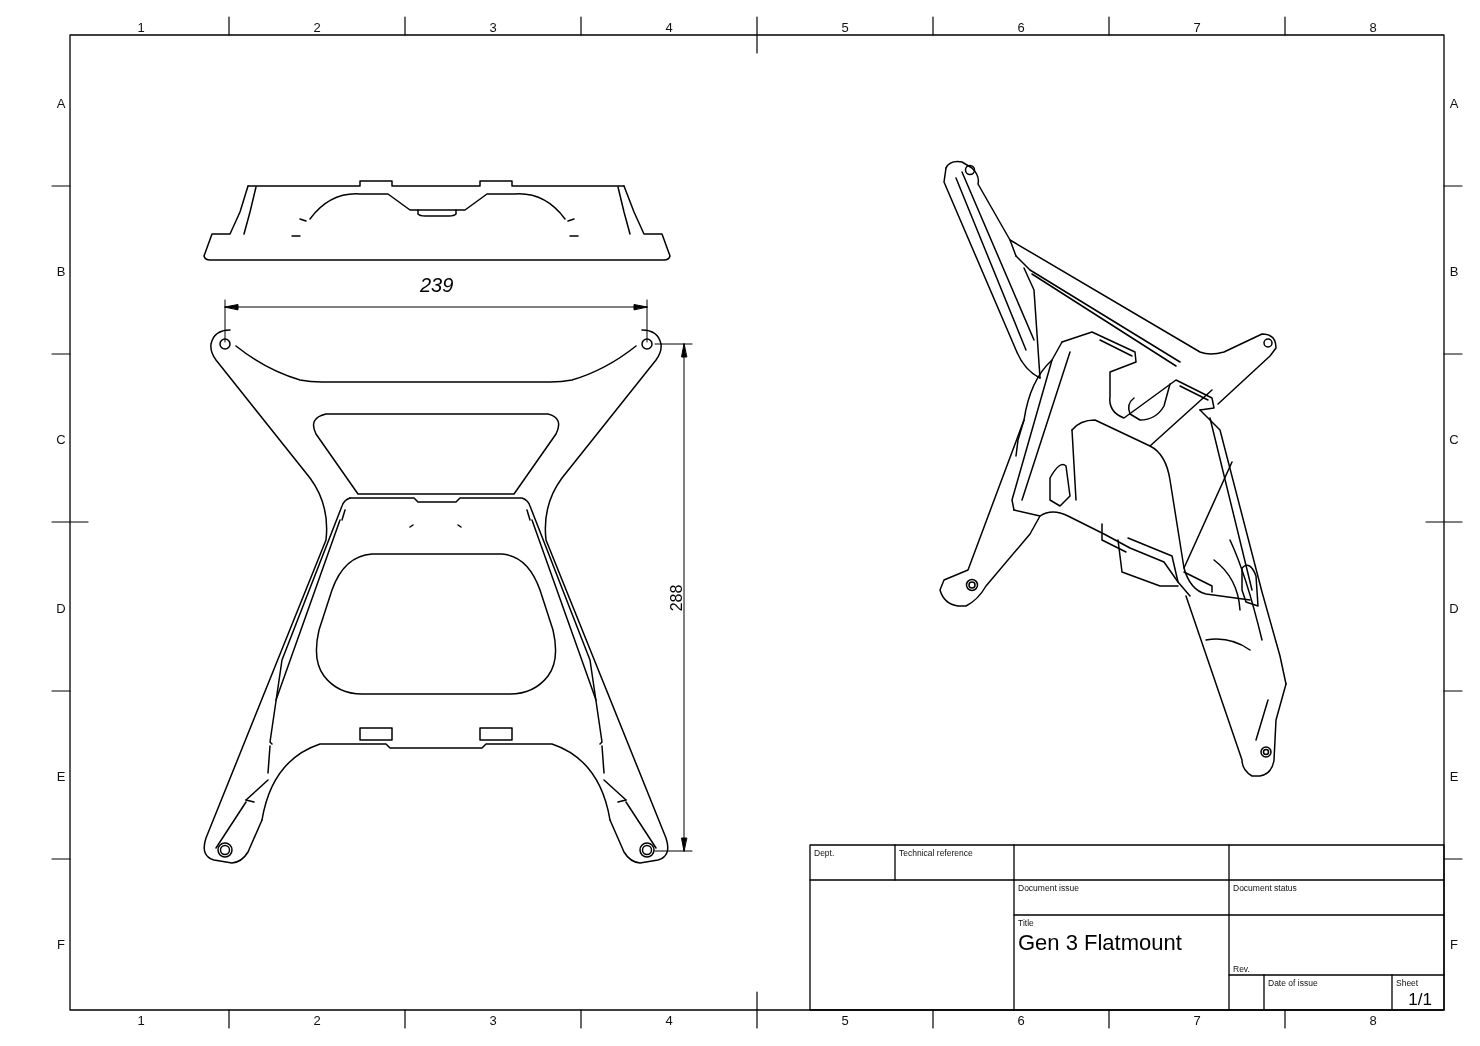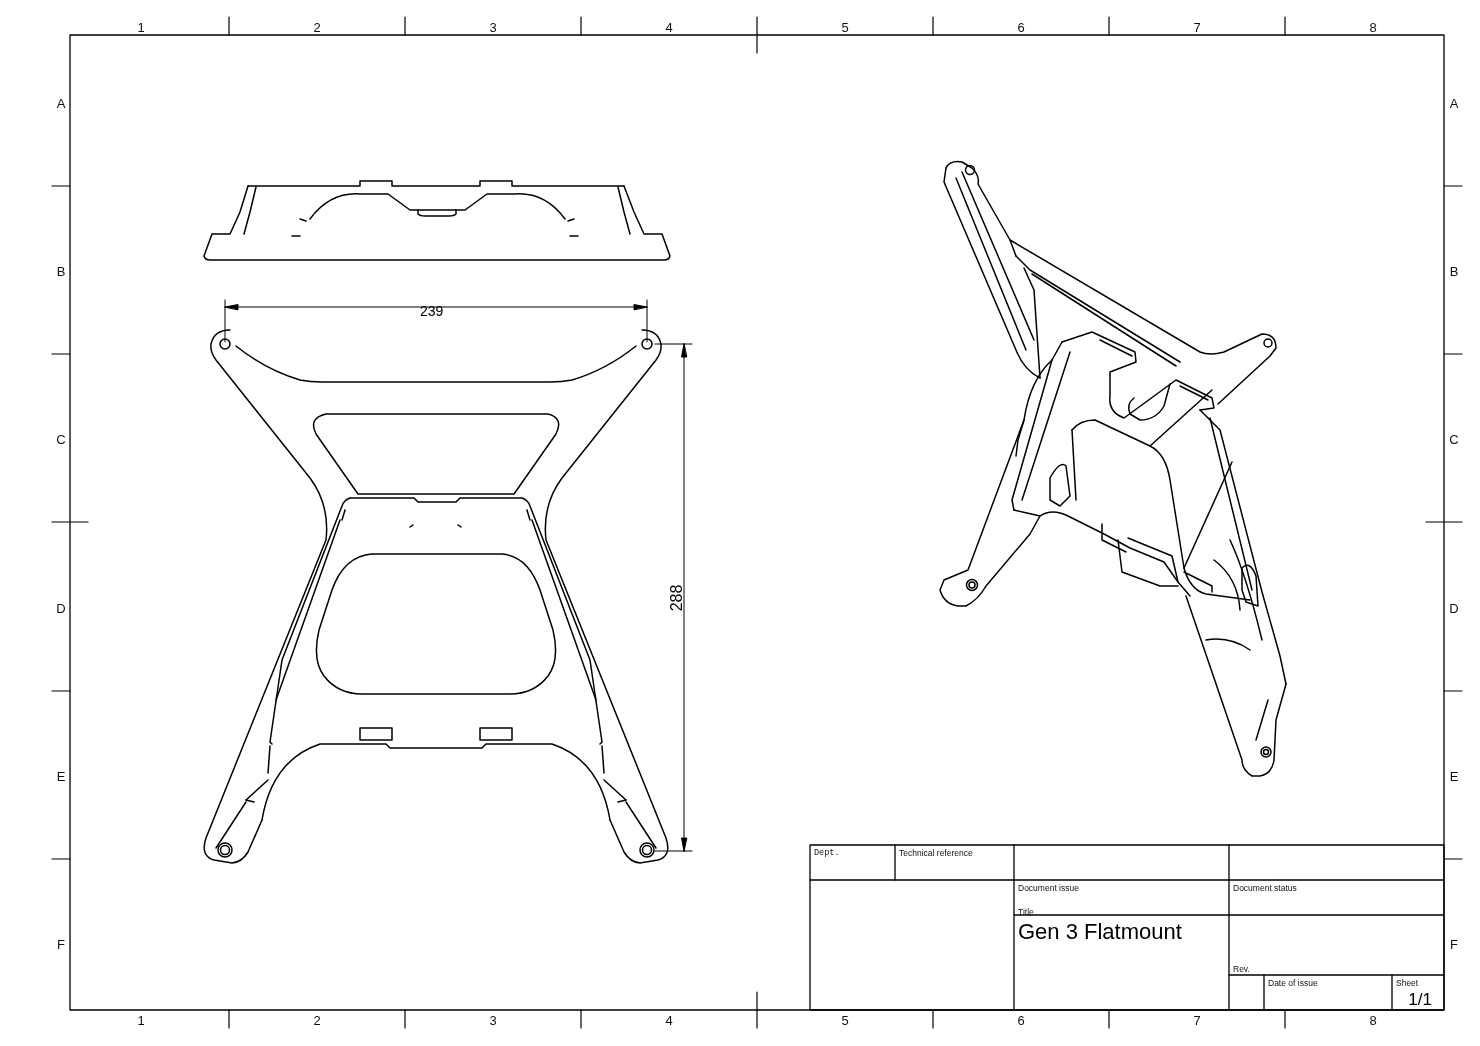--- a/index.html
+++ b/index.html
@@ -198,21 +198,21 @@
       <line x1="1014" y1="915" x2="1444" y2="915"></line>
       <line x1="895" y1="845" x2="895" y2="880"></line>
       <line x1="1014" y1="845" x2="1014" y2="1010"></line>
       <line x1="1229" y1="845" x2="1229" y2="1010"></line>
       <line x1="1229" y1="975" x2="1444" y2="975"></line>
       <line x1="1264" y1="975" x2="1264" y2="1010"></line>
       <line x1="1392" y1="975" x2="1392" y2="1010"></line>
     </g>
   </svg>
 
-  <div style="position:absolute;left:420px;top:303px;font-size:14px;line-height:16px;">239</div>
+  <div style="position:absolute;left:420px;top:277px;font-size:20px;line-height:16px;font-style:italic;">239</div>
   <div style="position:absolute;left:662px;top:590px;font-size:16px;line-height:16px;transform:rotate(-90deg);transform-origin:center;width:30px;text-align:center;">288</div>
 
   <div class="grid-label" style="left:131px;top:21px">1</div>
   <div class="grid-label" style="left:307px;top:21px">2</div>
   <div class="grid-label" style="left:483px;top:21px">3</div>
   <div class="grid-label" style="left:659px;top:21px">4</div>
   <div class="grid-label" style="left:835px;top:21px">5</div>
   <div class="grid-label" style="left:1011px;top:21px">6</div>
   <div class="grid-label" style="left:1187px;top:21px">7</div>
   <div class="grid-label" style="left:1363px;top:21px">8</div>
@@ -235,39 +235,39 @@
 
   <div class="grid-label" style="left:1444px;top:97px">A</div>
   <div class="grid-label" style="left:1444px;top:265px">B</div>
   <div class="grid-label" style="left:1444px;top:433px">C</div>
   <div class="grid-label" style="left:1444px;top:602px">D</div>
   <div class="grid-label" style="left:1444px;top:770px">E</div>
   <div class="grid-label" style="left:1444px;top:938px">F</div>
 
   <div class="tb">
 
-    <div class="tb-cell" style="left:0;top:0;width:85px;height:35px;font-family:Liberation Mono, monospace;">
+    <div class="tb-cell" style="left:0;top:0;width:85px;height:35px;">
       <span class="tb-cap">Dept.</span>
     </div>
 
     <div class="tb-cell" style="left:85px;top:0;width:119px;height:35px;">
       <span class="tb-cap">Technical reference</span>
     </div>
 
 
 
     <div class="tb-cell" style="left:204px;top:35px;width:215px;height:35px;">
       <span class="tb-cap">Document issue</span>
     </div>
 
     <div class="tb-cell" style="left:419px;top:35px;width:215px;height:35px;">
       <span class="tb-cap">Document status</span>
     </div>
 
-    <div class="tb-cell" style="left:204px;top:59px;width:178px;height:95px;">
+    <div class="tb-cell" style="left:204px;top:70px;width:178px;height:95px;">
       <span class="tb-cap">Title</span>
       <span class="tb-val-xl" style="left:4px;top:16px;">Gen 3 Flatmount</span>
     </div>
 
 
     <div class="tb-cell" style="left:419px;top:116px;width:34px;height:35px;">
       <span class="tb-cap">Rev.</span>
     </div>
 
     <div class="tb-cell" style="left:454px;top:130px;width:128px;height:35px;">

